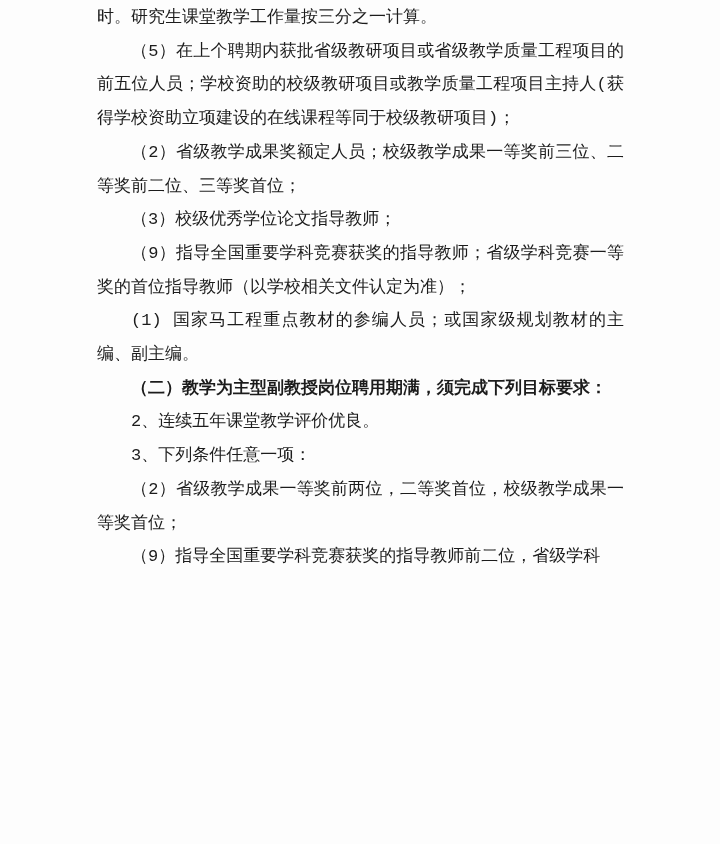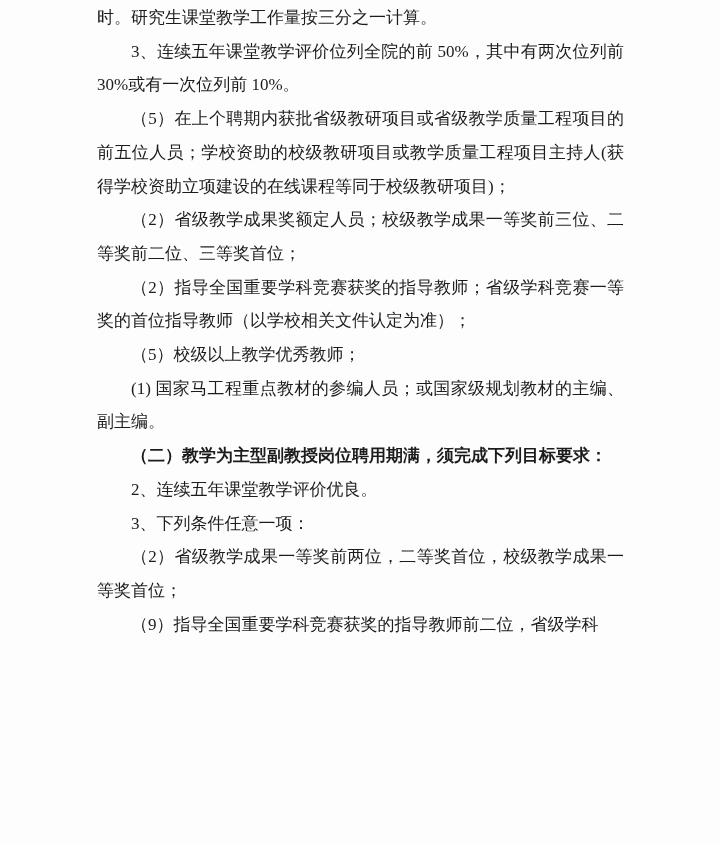--- a/index.html
+++ b/index.html
@@ -8,21 +8,21 @@
     background: #ffffff;
   }
   .page {
     position: relative;
     width: 720px;
     height: 844px;
     box-sizing: border-box;
     background: #fdfdfd;
     padding: 1px 96px 0 97px;
     overflow: hidden;
-    font-family: Liberation Serif, serif;
+    font-family: Liberation Mono, monospace;
     font-size: 17px;
     line-height: 33.7px;
     color: #1c1c1c;
     text-align: justify;
   }
   .page p {
     margin: 0;
     padding: 0;
   }
   .indent {
@@ -30,24 +30,23 @@
   }
   .bold {
     font-weight: 700;
   }
 </style>
 </head>
 <body>
 
 <div class="page">
   <p class="para">时。研究生课堂教学工作量按三分之一计算。</p>
-  <p class="para indent">3、连续五年课堂教学评价位列全院的前 50%，其中有两次位列前30%或有一次位列前 10%。</p>
   <p class="para indent">（5）在上个聘期内获批省级教研项目或省级教学质量工程项目的前五位人员；学校资助的校级教研项目或教学质量工程项目主持人(获得学校资助立项建设的在线课程等同于校级教研项目)；</p>
   <p class="para indent">（2）省级教学成果奖额定人员；校级教学成果一等奖前三位、二等奖前二位、三等奖首位；</p>
-  <p class="para indent">（2）指导全国重要学科竞赛获奖的指导教师；省级学科竞赛一等奖的首位指导教师（以学校相关文件认定为准）；</p>
-  <p class="para indent">（5）校级以上教学优秀教师；</p>
+  <p class="para indent">（3）校级优秀学位论文指导教师；</p>
+  <p class="para indent">（9）指导全国重要学科竞赛获奖的指导教师；省级学科竞赛一等奖的首位指导教师（以学校相关文件认定为准）；</p>
   <p class="para indent">(1) 国家马工程重点教材的参编人员；或国家级规划教材的主编、副主编。</p>
   <p class="para indent bold">（二）教学为主型副教授岗位聘用期满，须完成下列目标要求：</p>
   <p class="para indent">2、连续五年课堂教学评价优良。</p>
   <p class="para indent">3、下列条件任意一项：</p>
   <p class="para indent">（2）省级教学成果一等奖前两位，二等奖首位，校级教学成果一等奖首位；</p>
   <p class="para indent">（9）指导全国重要学科竞赛获奖的指导教师前二位，省级学科</p>
 </div>
 
 </body></html>

